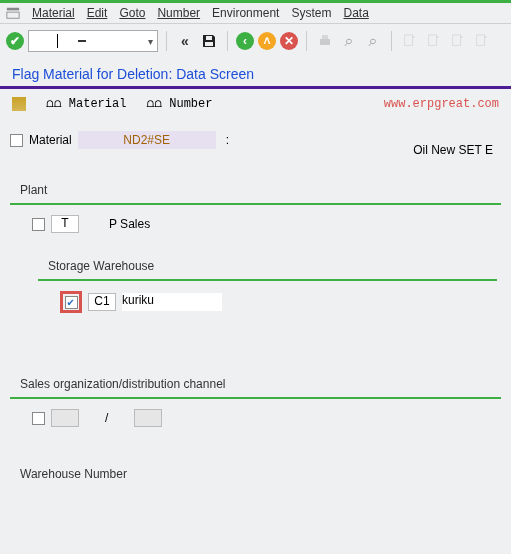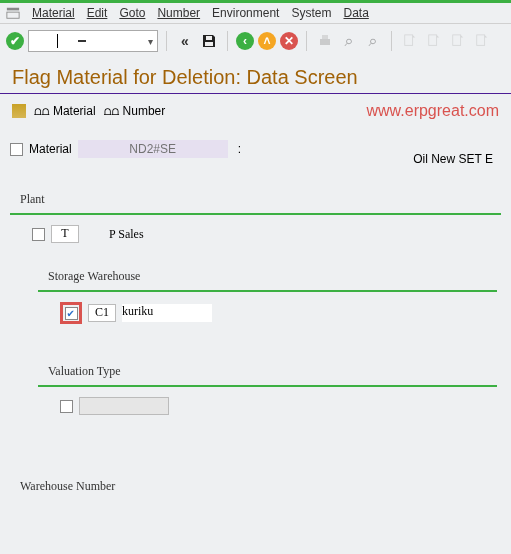--- a/index.html
+++ b/index.html
@@ -55,59 +55,59 @@
   display: inline-flex; align-items: center; justify-content: center;
   cursor: pointer; font-size: 14px;
 }
 .tb-btn.disabled { opacity: 0.35; cursor: default; }
 .save-dark { color: #111; }
 .circ { border-radius: 50%; width: 18px; height: 18px; color: #fff; font-weight: bold; display: inline-flex; align-items: center; justify-content: center; }
 .circ.g { background: #3cb043; }
 .circ.y { background: #f5a623; }
 .circ.r { background: #d9534f; }
 .title {
-  font-size: 20px;
-  color: #a16207;
+  font-size: 14px;
+  color: #1d4ed8;
   padding: 8px 12px 4px;
-  border-bottom: 1px solid #4c1d95;
+  border-bottom: 3px solid #4c1d95;
 }
 .subtoolbar {
   display: flex; align-items: center;
-  padding: 8px 12px; gap: 8px;
+  padding: 8px 12px; gap: 20px; font-family: Liberation Mono, monospace;
 }
 .sub-icon {
   width: 14px; height: 14px;
   background: linear-gradient(#c9a227,#d6b654);
   display: inline-block;
 }
-.watermark { margin-left: auto; color: #d9534f; font-size: 16px; }
+.watermark { margin-left: auto; color: #d9534f; font-size: 12px; }
 .content { padding: 4px 10px 10px; }
 .matrow {
   display: flex; align-items: center; gap: 6px; margin-bottom: 8px;
 }
 .chk { width: 13px; height: 13px; border: 1px solid #888; background: #fff; display: inline-block; }
 .chk.checked::after { content: "✔"; color: #2a6fc9; font-size: 10px; position: relative; top: -2px; left: 1px; display: inline-block; }
 .matval {
   background: #e6e0f0;
-  width: 150px; height: 18px;
+  width: 138px; height: 18px;
   display: inline-flex; align-items: center; justify-content: center;
-  color: #737373;
+  color: #a16207;
 }
 .matdesc { margin-left: auto; padding-right: 8px; margin-top: 20px; }
 .group {
   border-top: 2px solid #3cb043;
   padding: 6px 4px 10px;
   margin-bottom: 14px;
 }
 .group-title { color: #333; margin: -16px 0 6px 6px; background: #eef0f2; display: inline-block; padding: 0 4px; }
-.group-wrap { position: relative; padding-top: 10px; margin-top: 16px; font-family: Liberation Serif, serif; }
+.group-wrap { position: relative; padding-top: 10px; margin-top: 16px; }
 .row { display: flex; align-items: center; gap: 6px; margin: 4px 0 4px 18px; }
 .ifield { background: #fff; border: 1px solid #bbb; height: 18px; display: inline-block; }
 .w30 { width: 28px; text-align: center; }
-.w80 { width: 90px; }
+.w80 { width: 100px; }
 .nested { margin-left: 24px; }
 .red-box {
   border: 3px solid #d9534f;
   width: 22px; height: 22px;
   display: inline-flex; align-items: center; justify-content: center;
 }
 .slash { margin: 0 20px; }
 .colon { margin: 0 4px; }
 </style>
 </head>
@@ -220,32 +220,34 @@
           <div class="row">
             <span class="red-box">
               <span class="chk checked"></span>
             </span>
             <span class="ifield w30">C1</span>
             <span class="ifield w80" style="border:none">kuriku</span>
           </div>
         </div>
       </div>
 
-      <div class="group-wrap nested">
-        <span class="group-title">Valuation Type</span>
-        <div class="group">
-          <div class="row">
-            <span class="chk"></span>
-            <span class="ifield w80" style="background:#e6e6e6"></span>
-          </div>
-        </div>
+
+    </div>
+  </div>
+
+  <div class="group-wrap">
+    <span class="group-title">Sales organization/distribution channel</span>
+    <div class="group">
+      <div class="row">
+        <span class="chk"></span>
+        <span class="ifield w30" style="background:#e6e6e6"></span>
+        <span class="slash">/</span>
+        <span class="ifield w30" style="background:#e6e6e6"></span>
       </div>
-
     </div>
   </div>
-
 
   <div class="group-wrap">
     <span class="group-title">Warehouse Number</span>
     
   </div>
 
 </div>
 
 </body></html>

